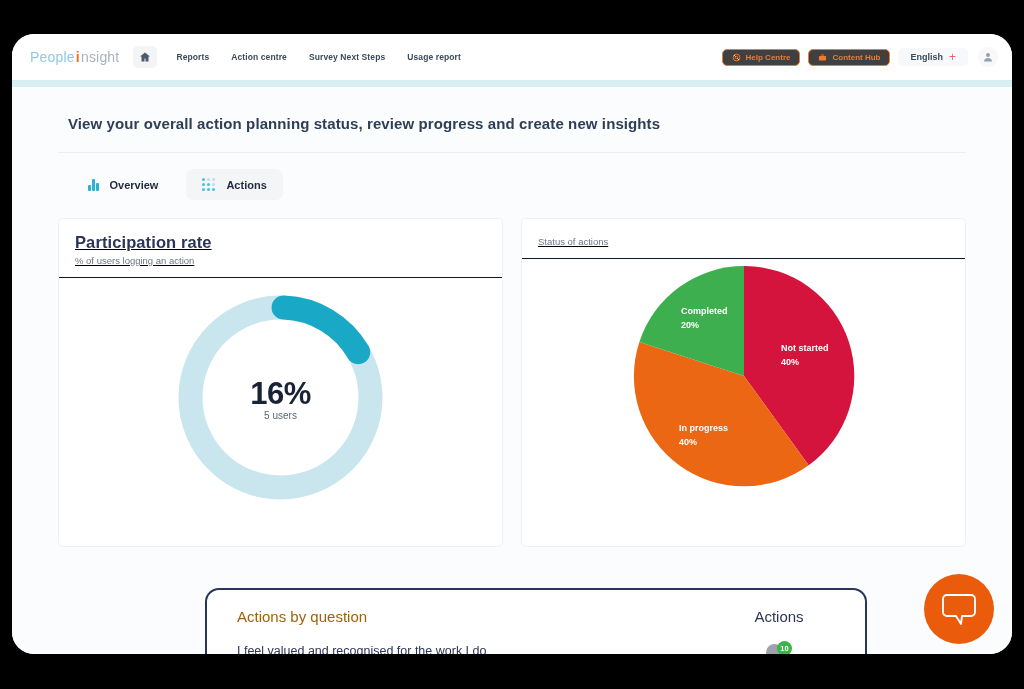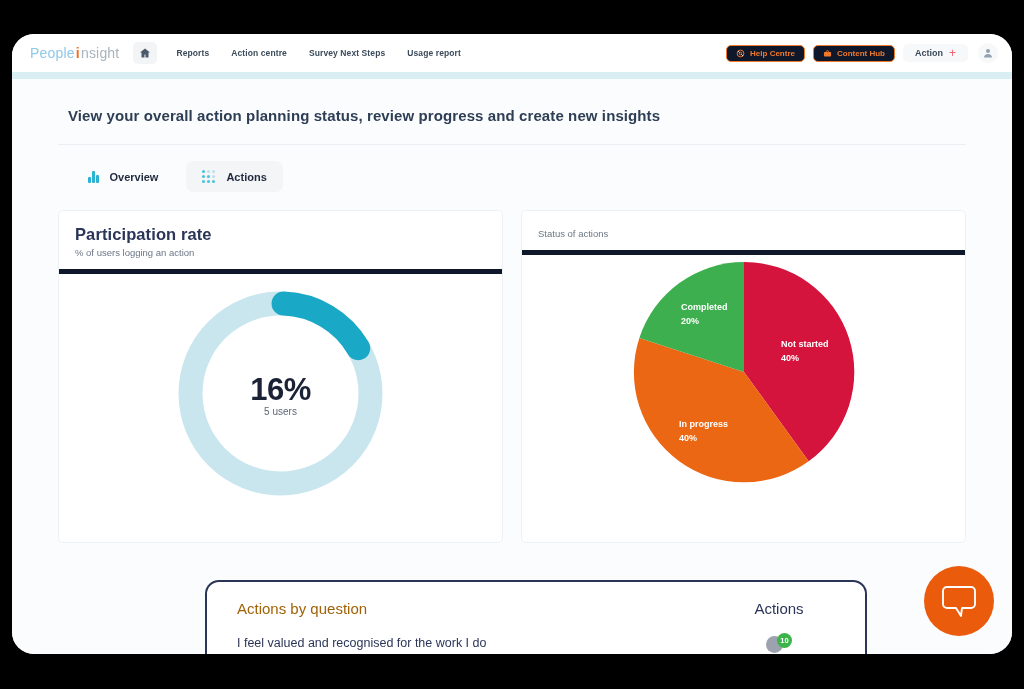--- a/index.html
+++ b/index.html
@@ -16,21 +16,21 @@
     left: 12px; top: 34px;
     width: 1000px; height: 620px;
     background: #ffffff;
     border-radius: 22px;
     overflow: hidden;
   }
 
   
   .topbar {
     position: relative;
-    height: 38px;
+    height: 46px;
     background: #ffffff;
     display: flex;
     align-items: center;
     padding: 0 14px 0 18px;
   }
   .logo {
     display: flex; align-items: baseline;
     font-size: 14px; letter-spacing: .2px;
     white-space: nowrap;
     margin-right: 14px;
@@ -67,21 +67,21 @@
   }
   .pill {
     display: flex; align-items: center; gap: 5px;
     border: 1px solid #f07a2a;
     border-radius: 5px;
     padding: 3px 9px;
     font-size: 8px; font-weight: 700;
     color: #f07a2a;
     white-space: nowrap;
     cursor: pointer;
-    background: #0f172a;
+    background: #404040;
   }
   .pill .pico { width: 9px; height: 9px; display:block; }
   .lang {
     display: flex; align-items: center; gap: 6px;
     background: #f7f8f9;
     border-radius: 5px;
     padding: 4px 12px;
     font-size: 9px; font-weight: 700;
     color: #3b4a5a;
     cursor: pointer;
@@ -133,21 +133,21 @@
     display: flex; gap: 18px;
     padding: 18px 14px 0 14px;
   }
   .card {
     flex: 1;
     background: #ffffff;
     border: 1px solid #eef1f4;
     border-radius: 5px;
     overflow: hidden;
   }
-  .card-head { padding: 14px 16px 11px 16px; border-bottom: 5px solid #0f172a; }
+  .card-head { padding: 14px 16px 11px 16px; border-bottom: 1px solid #0f172a; text-decoration: underline; }
   .card-title { font-size: 16.5px; font-weight: 700; color: #2a3558; letter-spacing: .1px; }
   .card-sub { font-size: 9.5px; color: #6b7685; margin-top: 3px; }
   .card-body { height: 268px; position: relative; }
 
   
   .donut-wrap { position: absolute; left: 0; right: 0; top: 12px; display:flex; justify-content:center; }
   .donut-center {
     position: absolute; top: 50%; left: 50%;
     transform: translate(-50%, -50%);
     text-align: center;
@@ -245,21 +245,21 @@
 
       <div class="pill">
         <svg class="pico" viewBox="0 0 24 24">
           <rect x="2.5" y="8" width="19" height="12" rx="2" fill="#f07a2a"></rect>
           <path d="M9 8 V6.2 a1.6 1.6 0 0 1 1.6-1.6 h2.8 A1.6 1.6 0 0 1 15 6.2 V8" fill="none" stroke="#f07a2a" stroke-width="2.2"></path>
         </svg>
         <span>Content Hub</span>
       </div>
 
       <div class="lang">
-        <span>Action</span>
+        <span>English</span>
         <span class="plus">+</span>
       </div>
 
       <div class="avatar">
         <svg viewBox="0 0 24 24">
           <circle cx="12" cy="8" r="4" fill="#93a1b0"></circle>
           <path d="M4 21 c0-4.4 3.6-7 8-7 s8 2.6 8 7 Z" fill="#93a1b0"></path>
         </svg>
       </div>
     </div>

